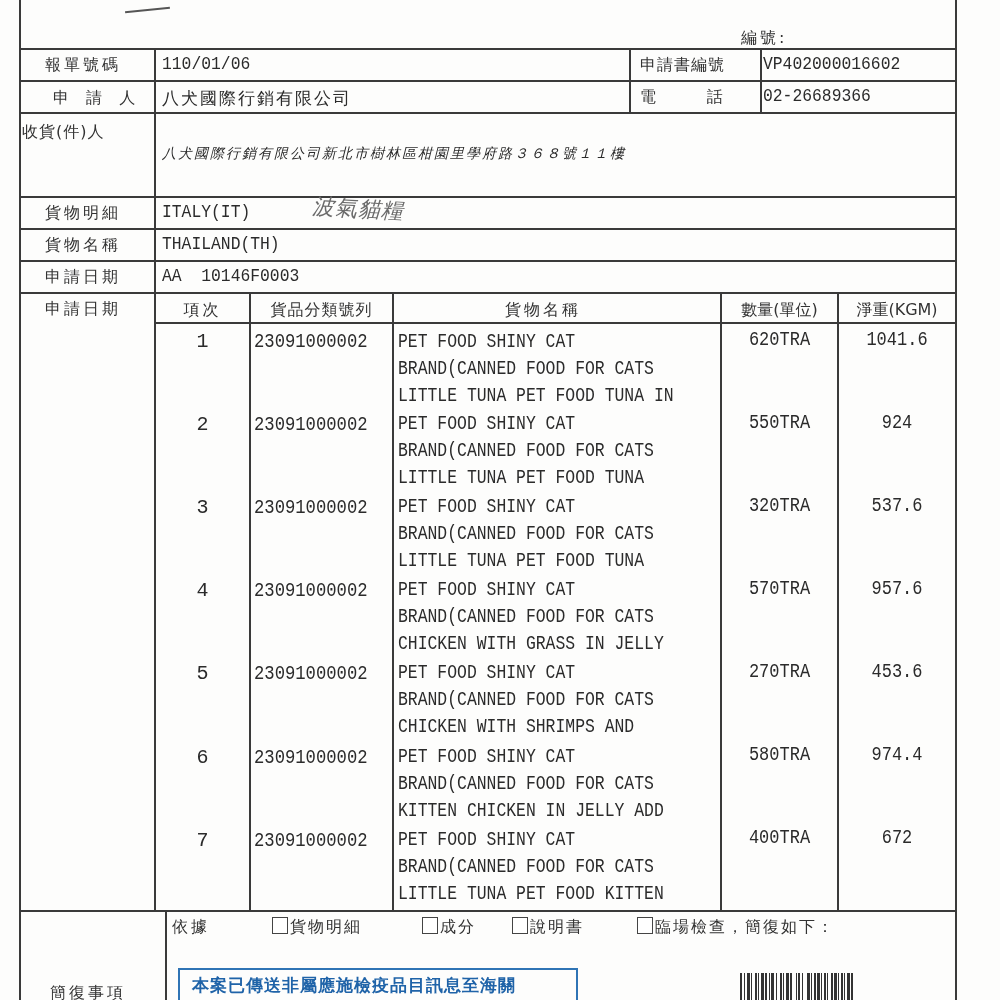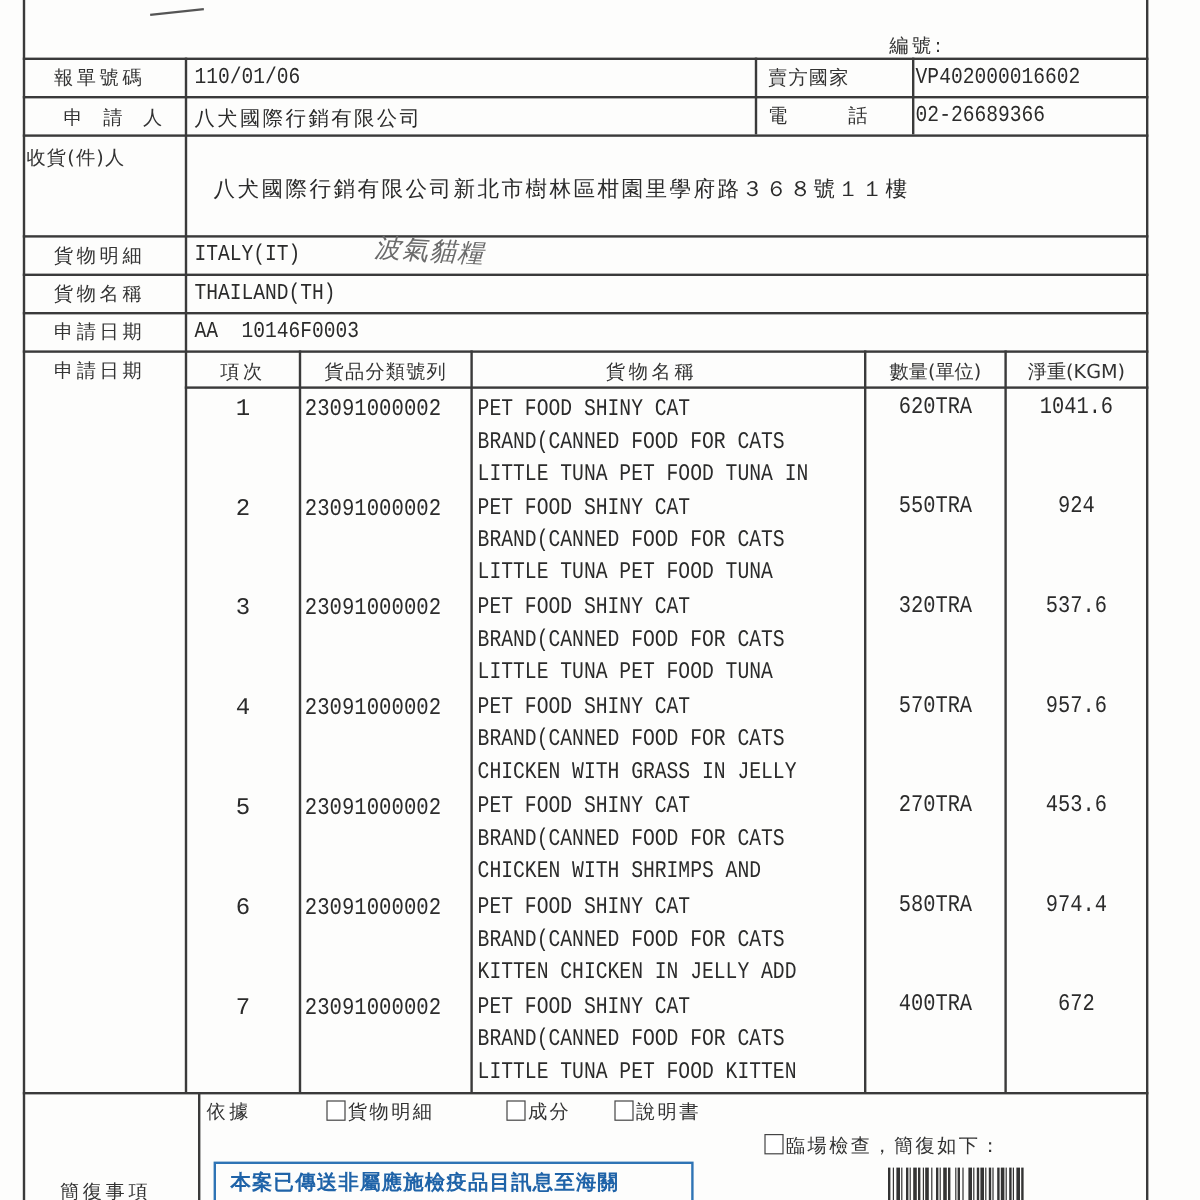--- a/index.html
+++ b/index.html
@@ -65,30 +65,30 @@
 <div class="line-h" style="left:19px;top:260px;width:938px;"></div>
 <div class="line-h" style="left:19px;top:292px;width:938px;"></div>
 
 <div class="line-v" style="left:154px;top:48px;height:862px;"></div>
 
 <div class="line-v" style="left:629px;top:48px;height:64px;"></div>
 <div class="line-v" style="left:760px;top:48px;height:64px;"></div>
 
 <div class="lbl" style="left:45px;top:55px;">報單號碼</div>
 <div class="val" style="left:162px;top:53px;">110/01/06</div>
-<div class="lbl" style="left:640px;top:55px;letter-spacing:1px;">賣方國家</div>
+<div class="lbl" style="left:640px;top:55px;letter-spacing:1px;">申請書編號</div>
 <div class="val" style="left:763px;top:53px;">VP402000016602</div>
 
 <div class="lbl" style="left:53px;top:88px;letter-spacing:6px;">申 請 人</div>
 <div class="cjkval" style="left:162px;top:87px;">八犬國際行銷有限公司</div>
 <div class="lbl" style="left:640px;top:87px;white-space:pre;letter-spacing:0;">電          話</div>
 <div class="val" style="left:763px;top:85px;">02-26689366</div>
 
 <div class="lbl" style="left:22px;top:122px;letter-spacing:1px;">收貨(件)人</div>
-<div class="cjkval" style="left:178px;top:145px;font-size:18px;">八犬國際行銷有限公司新北市樹林區柑園里學府路３６８號１１樓</div>
+<div class="cjkval" style="left:162px;top:145px;font-size:14px;font-style:italic;">八犬國際行銷有限公司新北市樹林區柑園里學府路３６８號１１樓</div>
 
 <div class="lbl" style="left:45px;top:203px;">貨物明細</div>
 <div class="val" style="left:162px;top:201px;">ITALY(IT)</div>
 <div class="hand">波氣貓糧</div>
 
 <div class="lbl" style="left:45px;top:235px;">貨物名稱</div>
 <div class="val" style="left:162px;top:233px;">THAILAND(TH)</div>
 
 <div class="lbl" style="left:45px;top:267px;">申請日期</div>
 <div class="val" style="left:162px;top:265px;white-space:pre;">AA  10146F0003</div>
@@ -182,21 +182,21 @@
 <div class="lbl" style="left:172px;top:917px;">依據</div>
 <div class="lbl" style="left:272px;top:917px;letter-spacing:2px;">
   <span class="checkbox"></span><span>貨物明細</span>
 </div>
 <div class="lbl" style="left:422px;top:917px;letter-spacing:2px;">
   <span class="checkbox"></span><span>成分</span>
 </div>
 <div class="lbl" style="left:512px;top:917px;letter-spacing:2px;">
   <span class="checkbox"></span><span>說明書</span>
 </div>
-<div class="lbl" style="left:637px;top:917px;letter-spacing:2px;margin-top:28px;">
+<div class="lbl" style="left:637px;top:917px;letter-spacing:2px;">
   <span class="checkbox"></span><span>臨場檢查，簡復如下：</span>
 </div>
 
 <div class="lbl" style="left:50px;top:983px;">簡復事項</div>
 <div class="stamp">本案已傳送非屬應施檢疫品目訊息至海關</div>
 
 <div class="barcode">
   <span style="width:2px;"></span>
     <span style="width:2px;background:transparent"></span>
     <span style="width:1px;"></span>

